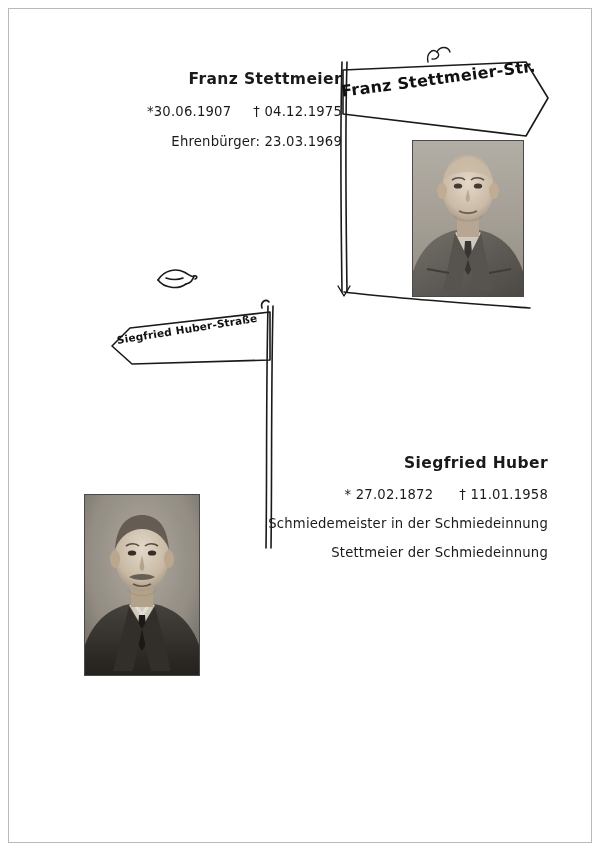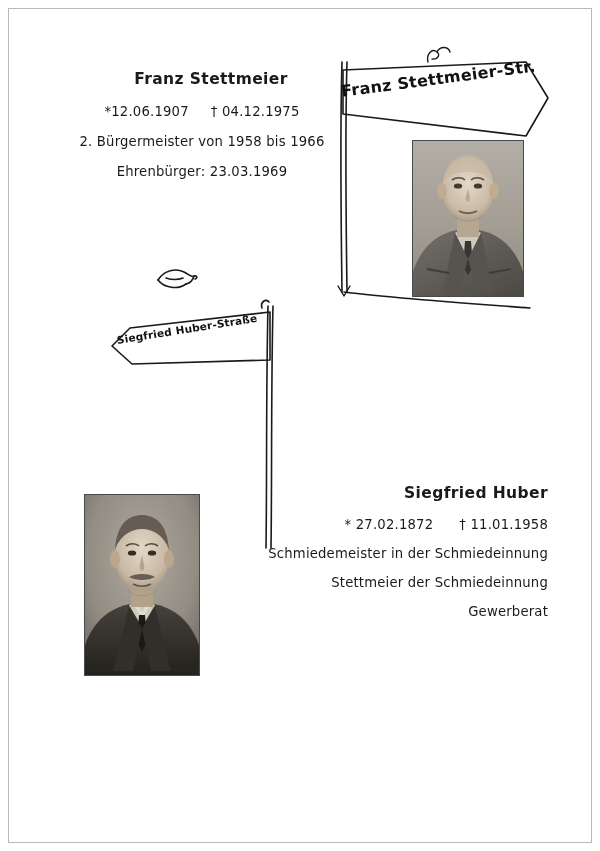--- a/index.html
+++ b/index.html
@@ -44,38 +44,38 @@
   .person-line {
     font-family: "DejaVu Sans", sans-serif;
     font-size: 13.2px;
     letter-spacing: 0.2px;
     white-space: nowrap;
   }
 
   #stettmeier-block {
     left: 62px;
     top: 70px;
-    text-align: center;
+    text-align: right;
     width: 280px;
   }
   #stettmeier-block .person-name {
     margin-left: 18px;
     margin-bottom: 16px;
   }
   #stettmeier-block .person-line {
     margin-bottom: 15px;
   }
   #stettmeier-block .line-dates .gap {
     display: inline-block;
     width: 22px;
   }
 
   #huber-block {
     right: 52px;
-    top: 484px;
+    top: 454px;
     text-align: right;
     width: 360px;
   }
   #huber-block .person-name {
     margin-bottom: 15px;
   }
   #huber-block .person-line {
     margin-bottom: 14px;
   }
   #huber-block .line-dates .gap {
@@ -140,34 +140,32 @@
 </style>
 </head>
 <body>
 
 <div class="page">
   <div class="page-border"></div>
 
   <div class="person-block" id="stettmeier-block">
     <div class="person-name">Franz Stettmeier</div>
     <div class="person-line line-dates">
-      <span>*12.06.1907</span><span class="gap"></span><span>† 04.12.1975</span>
+      <span>*30.06.1907</span><span class="gap"></span><span>† 04.12.1975</span>
     </div>
-    <div class="person-line">2. Bürgermeister von 1958 bis 1966</div>
     <div class="person-line">Ehrenbürger: 23.03.1969</div>
   </div>
 
   <div class="person-block" id="huber-block">
     <div class="person-name">Siegfried Huber</div>
     <div class="person-line line-dates">
       <span>* 27.02.1872</span><span class="gap"></span><span>† 11.01.1958</span>
     </div>
     <div class="person-line">Schmiedemeister in der Schmiedeinnung</div>
     <div class="person-line">Stettmeier der Schmiedeinnung</div>
-    <div class="person-line">Gewerberat</div>
   </div>
 
   <svg class="signpost" id="signpost-stettmeier" viewBox="0 0 300 300">
     <g fill="none" stroke="#1a1a1a" stroke-width="1.6" stroke-linecap="round" stroke-linejoin="round">
 
       <path d="M42 22 C40 90, 41 180, 42 252"></path>
       <path d="M47 22 C45 90, 46 180, 47 252"></path>
 
       <path d="M44 252 C90 258, 150 262, 230 268"></path>
 

